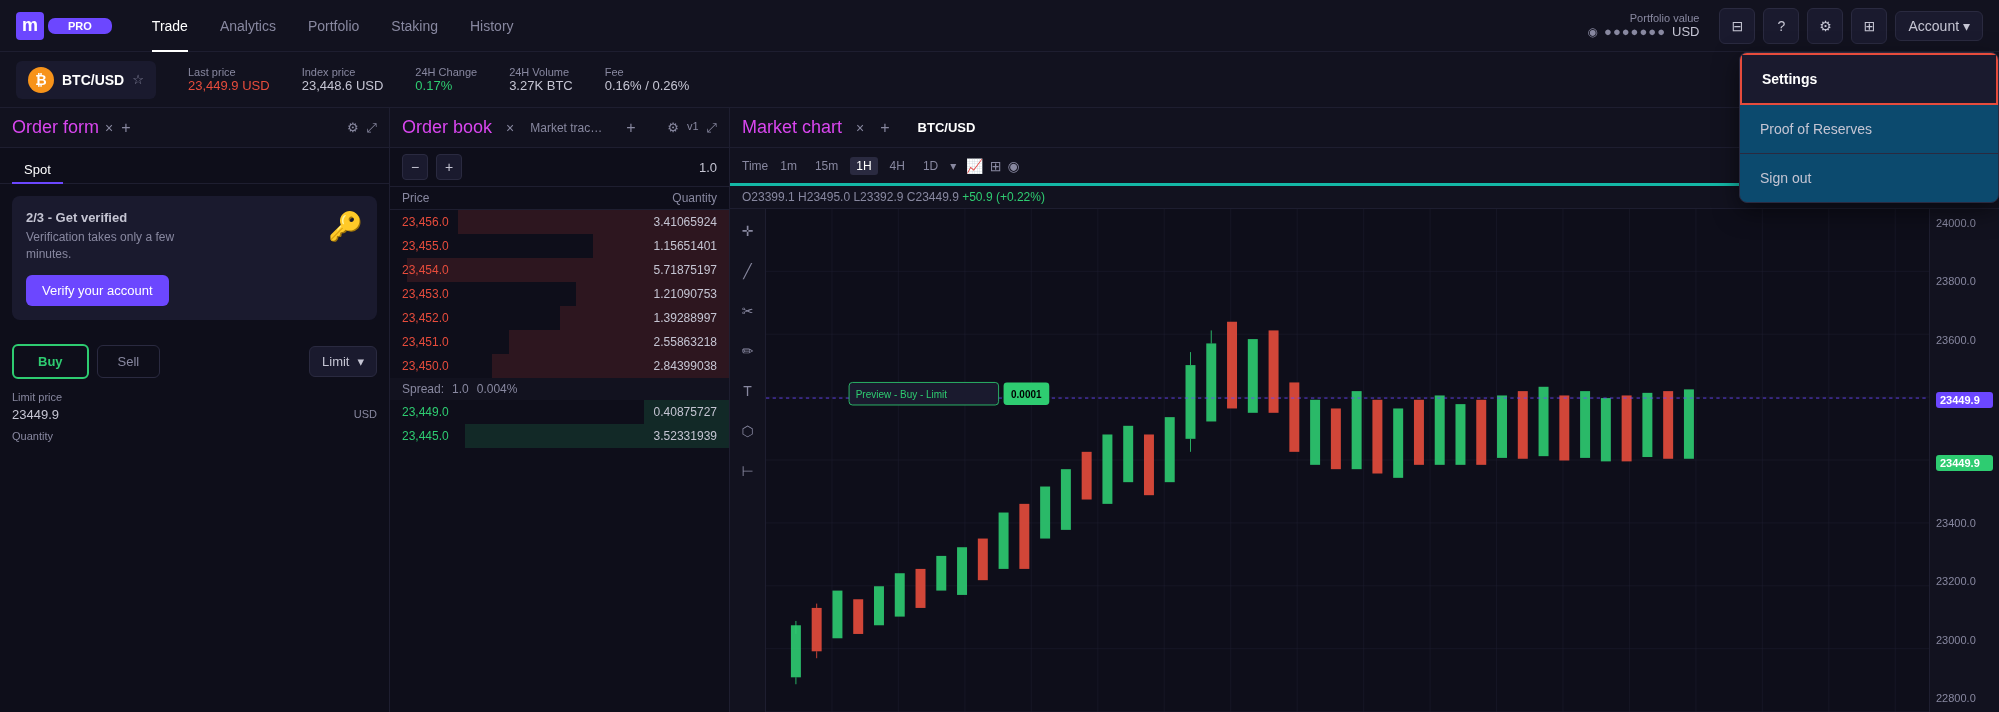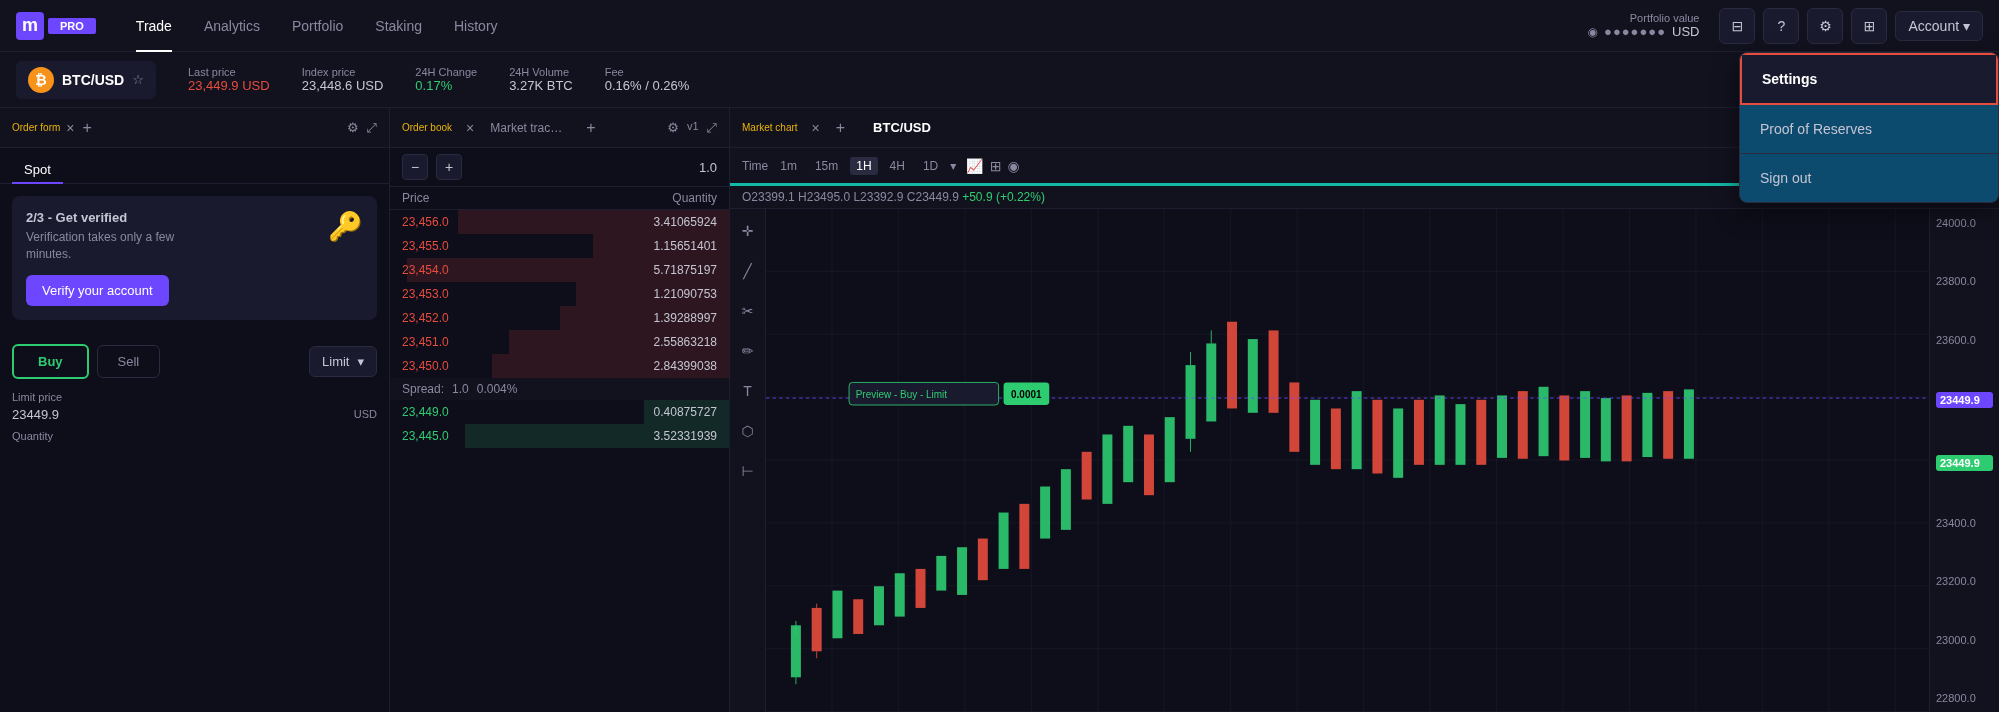--- a/index.html
+++ b/index.html
@@ -41,22 +41,22 @@
       align-items: center;
       justify-content: center;
       border-radius: 4px;
       margin-right: 4px;
     }
     .logo-pro {
       background: #6c47ff;
       color: #fff;
       font-size: 11px;
       font-weight: 700;
-      padding: 2px 12px;
-      border-radius: 2px;
+      padding: 2px 20px;
+      border-radius: 7px;
     }
     .nav-item {
       color: #8888a0;
       padding: 0 16px;
       height: 52px;
       display: flex;
       align-items: center;
       cursor: pointer;
       font-size: 14px;
       text-decoration: none;
@@ -178,21 +178,21 @@
       flex-shrink: 0;
     }
     .panel-header {
       display: flex;
       align-items: center;
       padding: 8px 12px;
       border-bottom: 1px solid #1e1e30;
       background: #12121f;
       height: 40px;
     }
-    .panel-title { color: #eab308; font-size: 10px; font-weight: 500; }
+    .panel-title { color: #d946ef; font-size: 18px; font-weight: 500; }
     .panel-close {
       color: #8888a0;
       margin-left: 6px;
       cursor: pointer;
       font-size: 14px;
     }
     .panel-add {
       color: #8888a0;
       margin-left: 8px;
       cursor: pointer;

